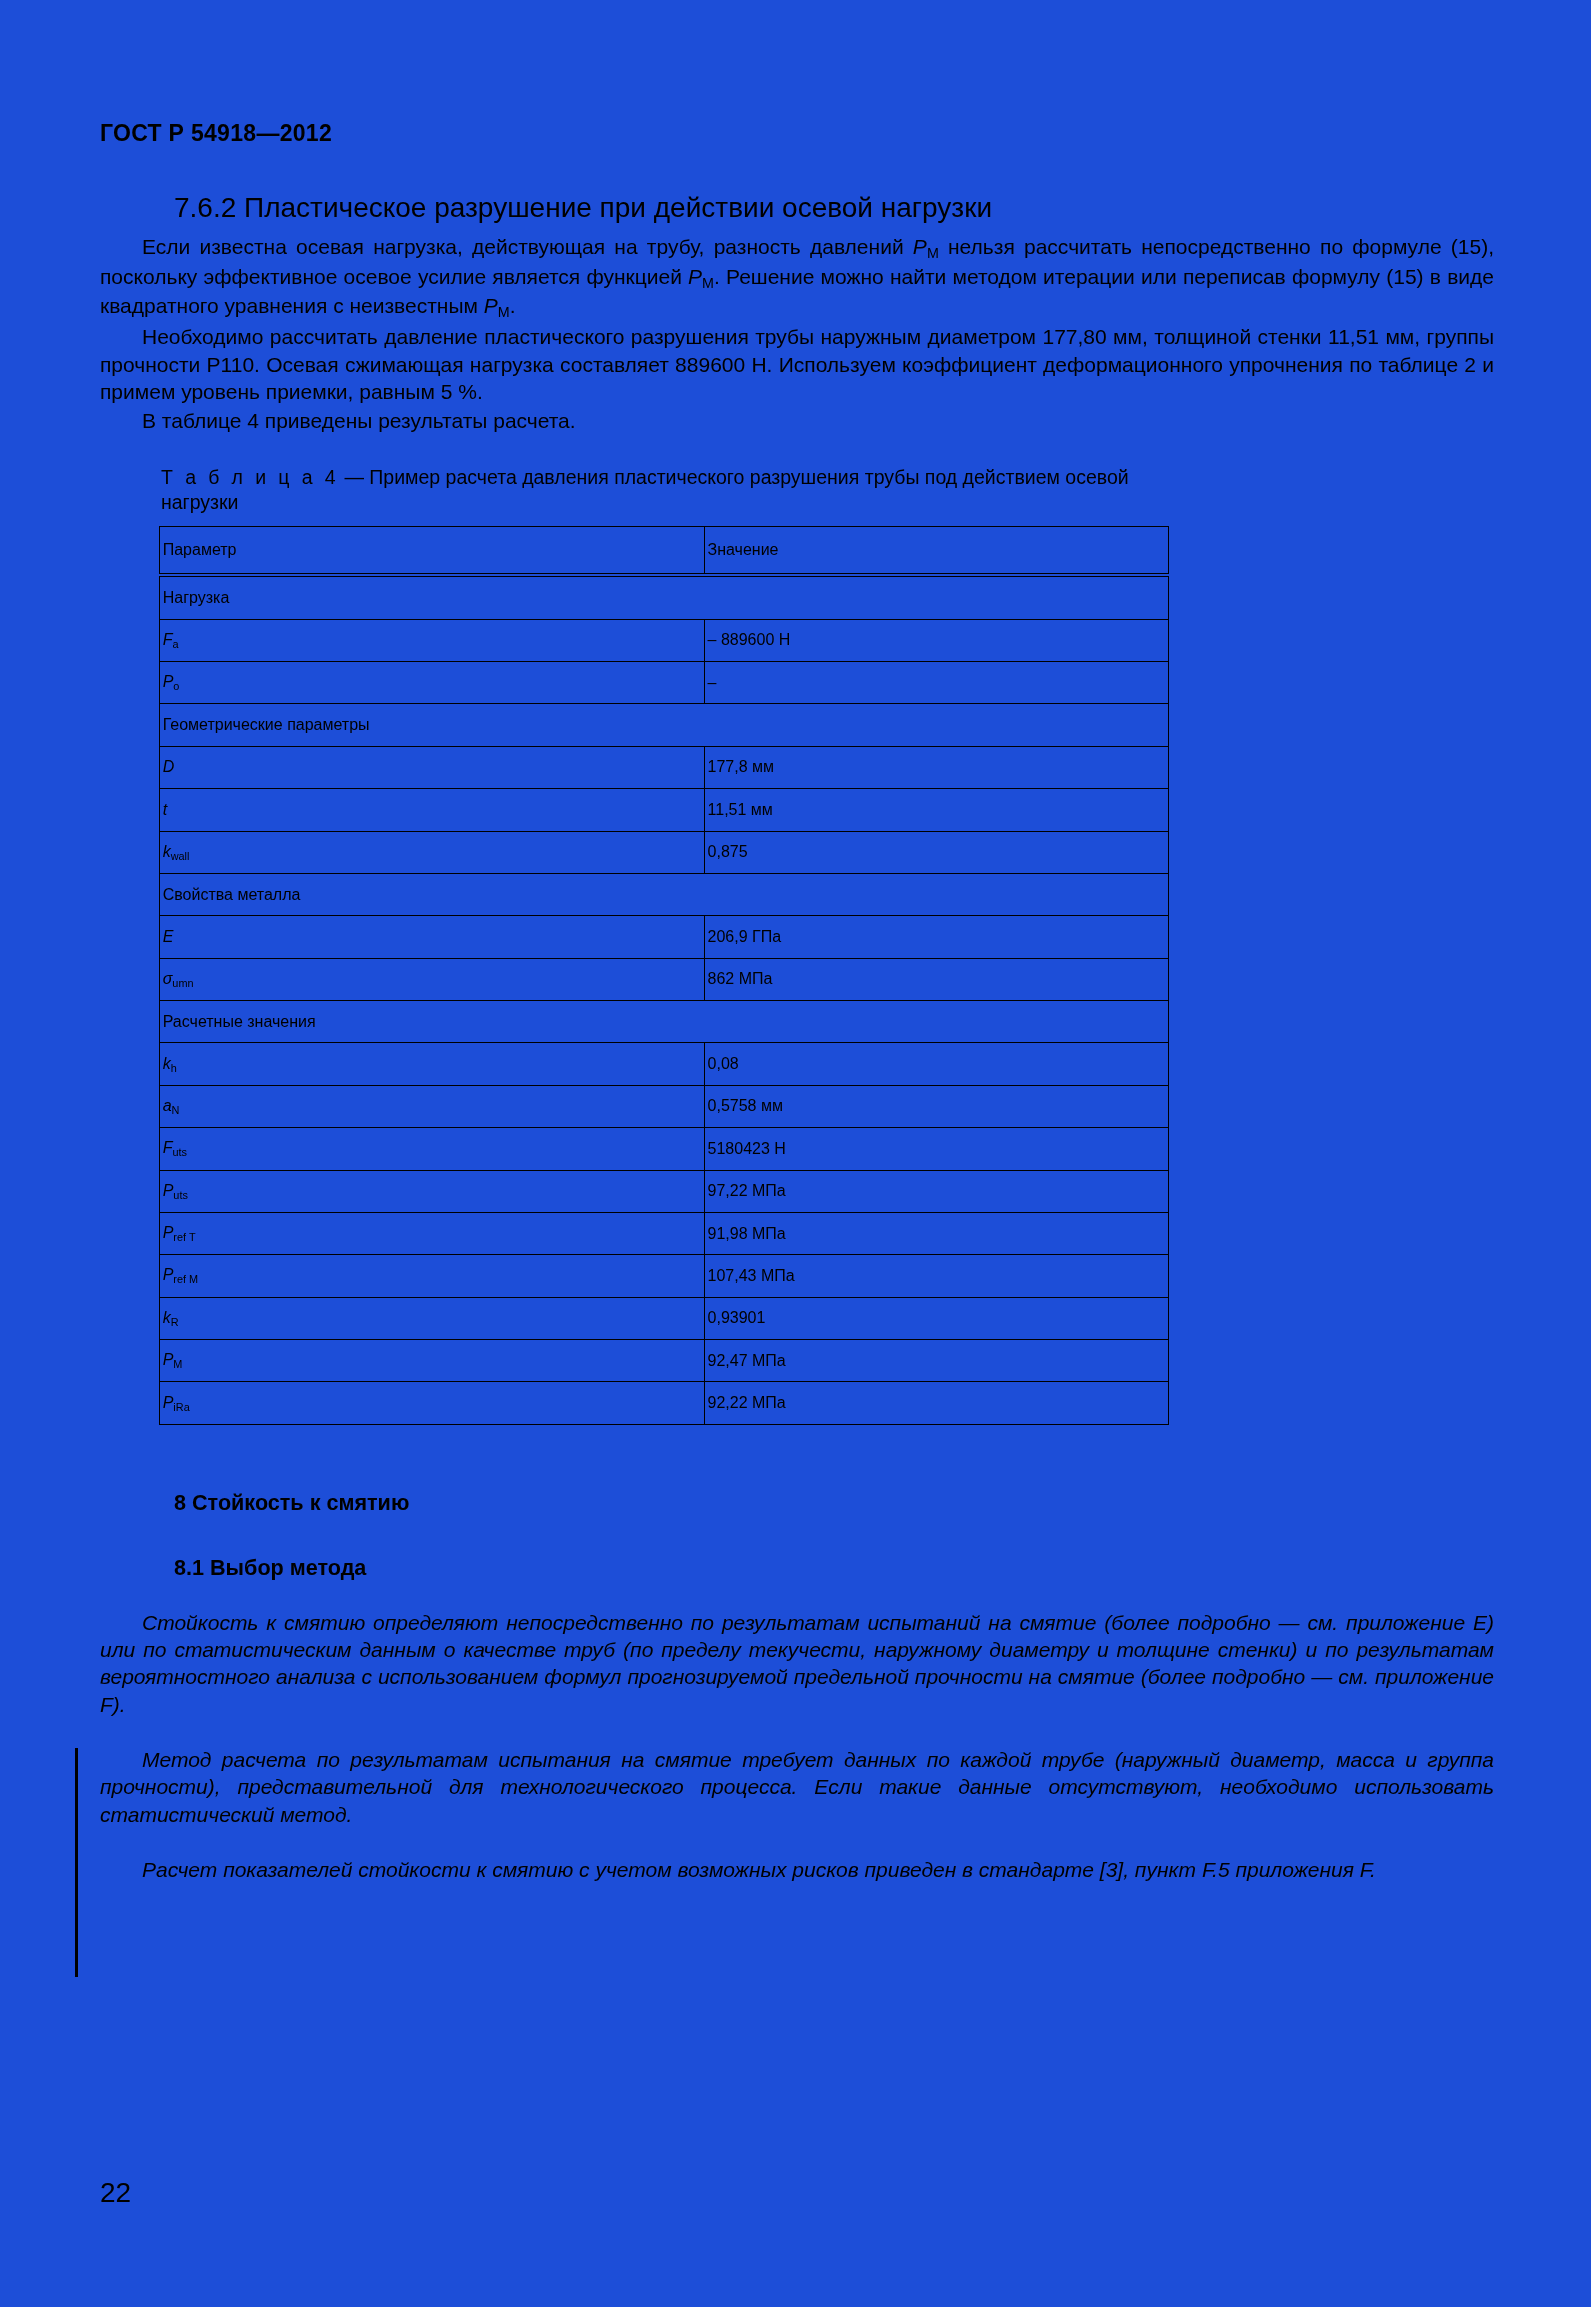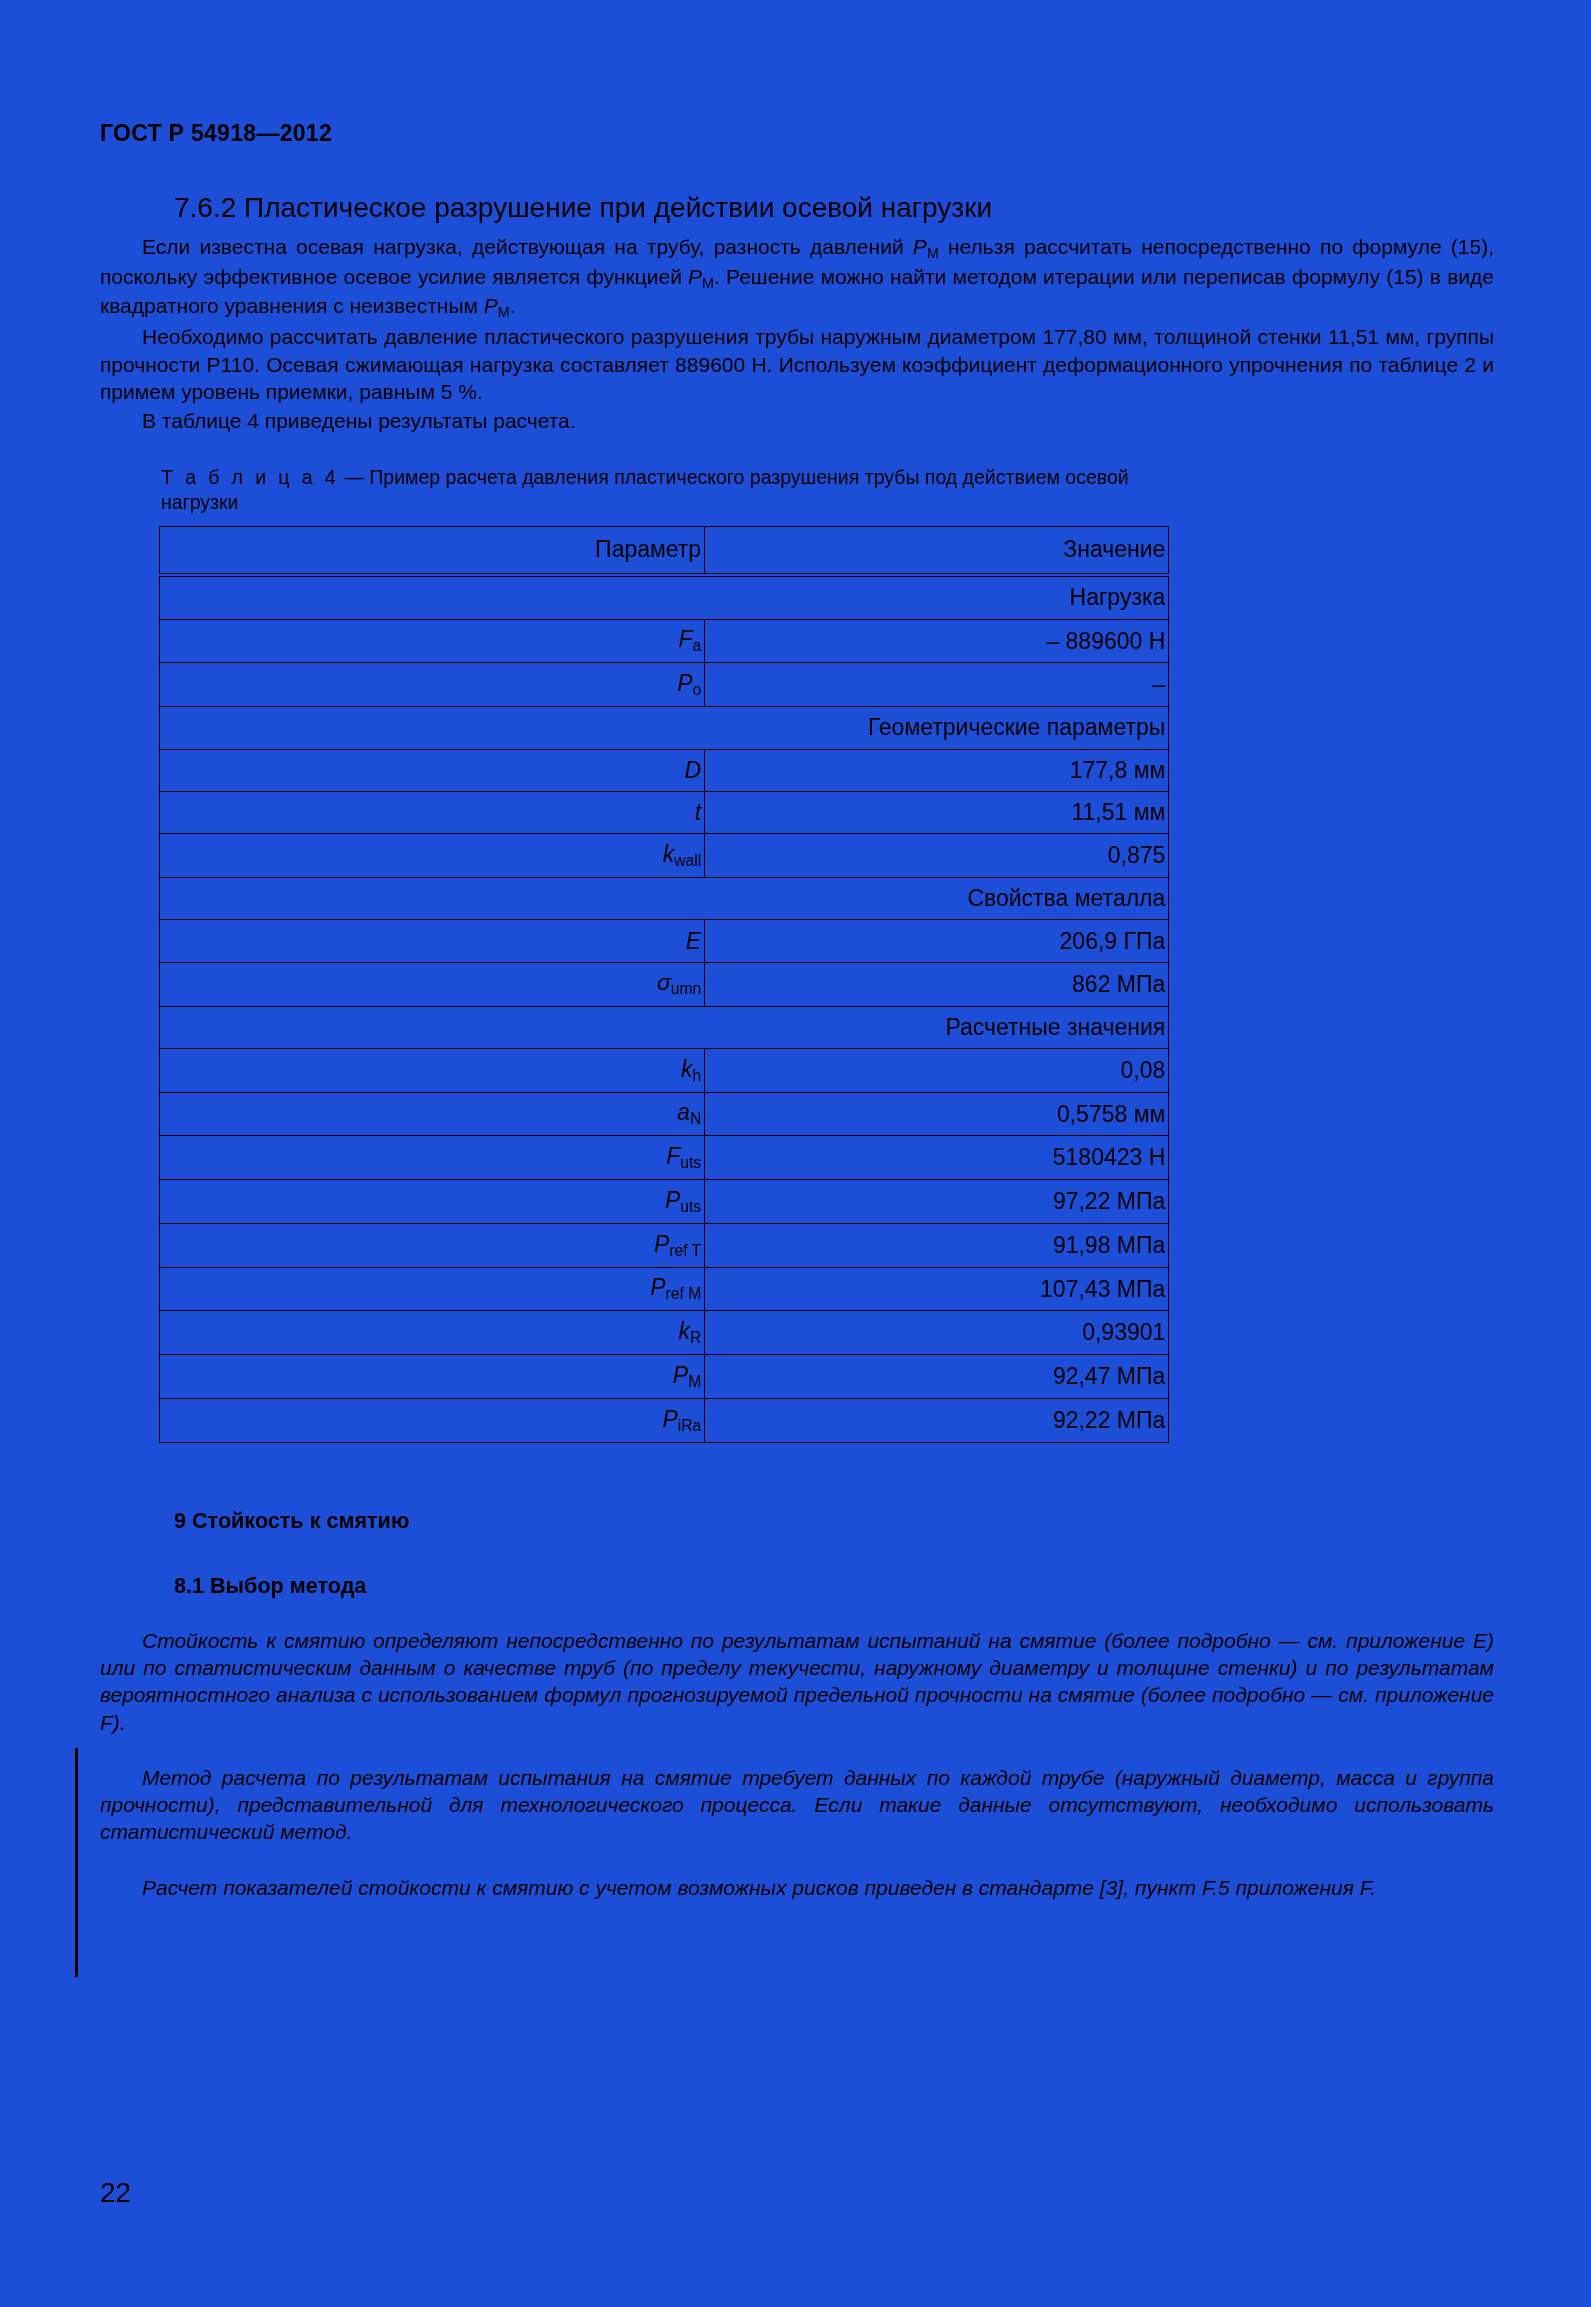--- a/index.html
+++ b/index.html
@@ -61,22 +61,22 @@
     letter-spacing: 3.4px;
   }
   table.calc {
     border-collapse: collapse;
     margin: 0 0 0 59px;
     width: 1010px;
     table-layout: fixed;
   }
   table.calc td {
     border: 1.3px solid #000;
-    font-size: 23px;
-    text-align: right;
+    font-size: 16px;
+    text-align: left;
     padding: 6.7px 2.7px;
     height: 28px;
     vertical-align: middle;
   }
   table.calc td.head {
     padding: 9.4px 2.7px;
   }
   table.calc tr.double td {
     border-bottom: 4px double #000;
   }
@@ -212,21 +212,21 @@
             <td><i>P</i><sub>M</sub></td>
             <td>92,47 МПа</td>
           </tr>
           <tr>
             <td><i>P</i><sub>iRa</sub></td>
             <td>92,22 МПа</td>
           </tr>
         </tbody>
     </table>
 
-    <div class="sec8">9 Стойкость к смятию</div>
+    <div class="sec8">8 Стойкость к смятию</div>
     <div class="sec81">8.1 Выбор метода</div>
 
     <div class="italic-block">
       <p class="body">Стойкость к смятию определяют непосредственно по результатам испытаний на смятие (более подробно — см. приложение E) или по статистическим данным о качестве труб (по пределу текучести, наружному диаметру и толщине стенки) и по результатам вероятностного анализа с использованием формул прогнозируемой предельной прочности на смятие (более подробно — см. приложение F).</p>
       <p class="body">Метод расчета по результатам испытания на смятие требует данных по каждой трубе (наружный диаметр, масса и группа прочности), представительной для технологического процесса. Если такие данные отсутствуют, необходимо использовать статистический метод.</p>
       <p class="body">Расчет показателей стойкости к смятию с учетом возможных рисков приведен в стандарте [3], пункт F.5 приложения F.</p>
     </div>
 
   </div>
 

